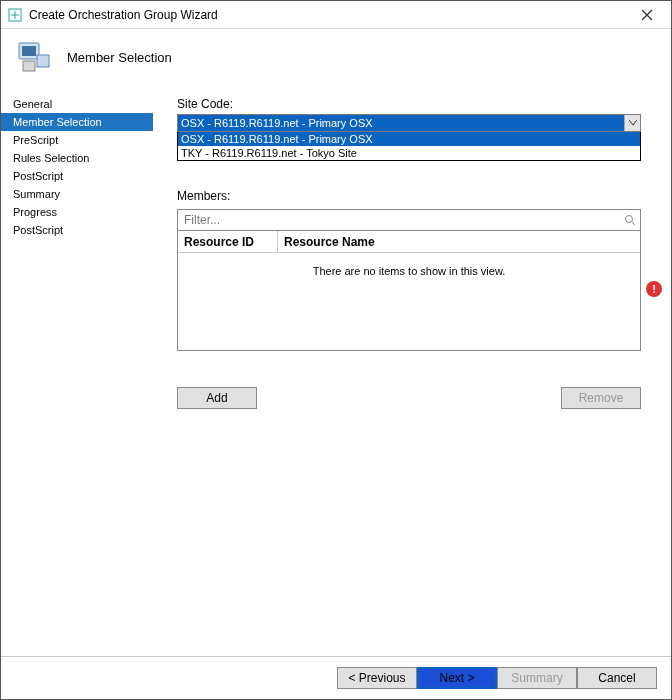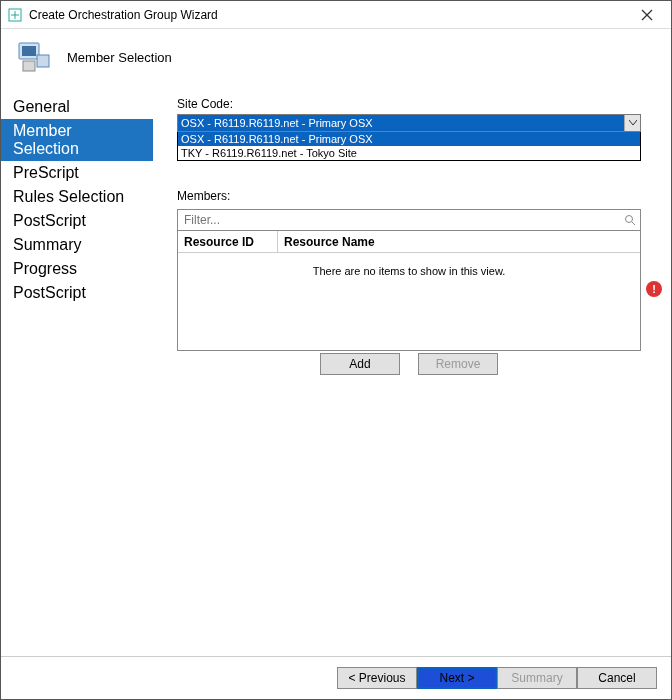--- a/index.html
+++ b/index.html
@@ -52,21 +52,21 @@
     min-height: 0;
   }
   .sidebar {
     width: 152px;
     border-right: 0;
     background: #fff;
     padding-top: 2px;
   }
   .sidebar .item {
     padding: 3px 12px;
-    font-size: 16px;
+    font-size: 11px;
     cursor: pointer;
   }
   .sidebar .item.selected {
     background: #1e74c0;
     color: #fff;
   }
   .main {
     flex: 1;
     padding: 4px 30px 10px 24px;
     position: relative;
@@ -160,23 +160,23 @@
     width: 16px; height: 16px;
     background: #d33;
     border-radius: 50%;
     color: #fff;
     font-size: 11px;
     font-weight: bold;
     display:flex; align-items:center; justify-content:center;
   }
   .action-row {
     display: flex;
-    justify-content: center;
+    justify-content: space-between;
     gap: 18px;
-    margin-top: 2px;
+    margin-top: 36px;
   }
   .btn {
     min-width: 80px;
     height: 22px;
     border: 1px solid #888;
     background: #e1e1e1;
     font-size: 12px;
     cursor: pointer;
     padding: 0 10px;
   }

